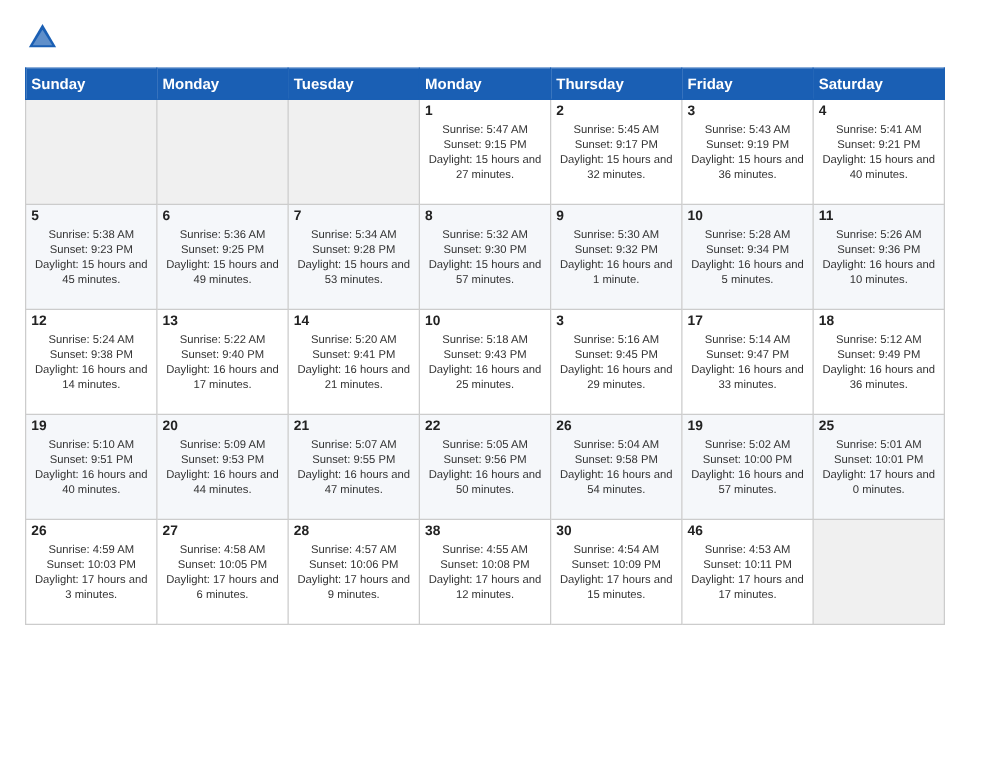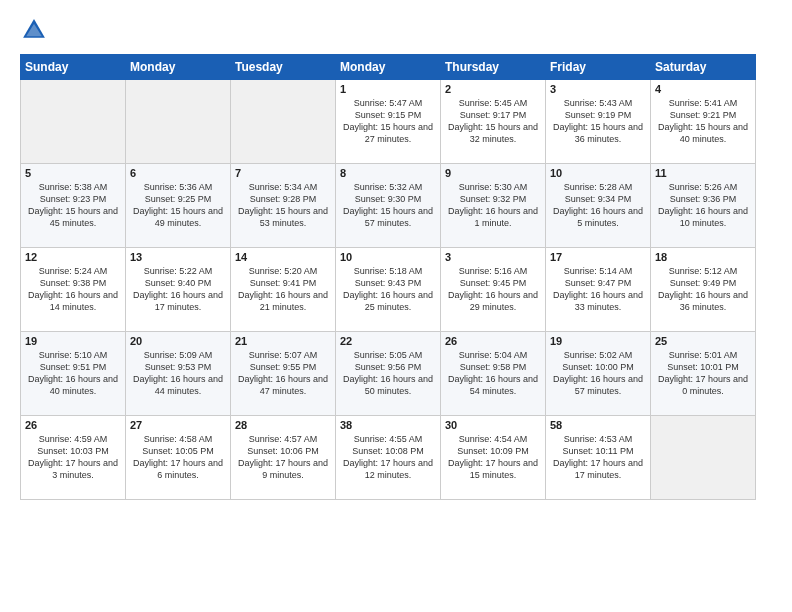--- a/index.html
+++ b/index.html
@@ -253,20 +253,20 @@
           </td>
           <td>
             <div class="day-num">38</div>
             <div class="day-info">Sunrise: 4:55 AM<br>Sunset: 10:08 PM<br>Daylight: 17 hours and 12 minutes.</div>
           </td>
           <td>
             <div class="day-num">30</div>
             <div class="day-info">Sunrise: 4:54 AM<br>Sunset: 10:09 PM<br>Daylight: 17 hours and 15 minutes.</div>
           </td>
           <td>
-            <div class="day-num">58</div>
+            <div class="day-num">46</div>
             <div class="day-info">Sunrise: 4:53 AM<br>Sunset: 10:11 PM<br>Daylight: 17 hours and 17 minutes.</div>
           </td>
           <td class="empty-cell"></td>
         </tr>
       </tbody>
   </table>
 </div>
 
 </body></html>

